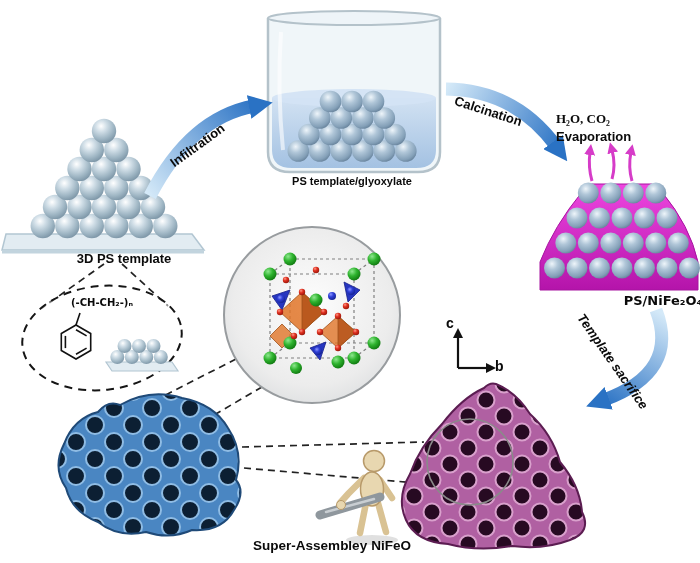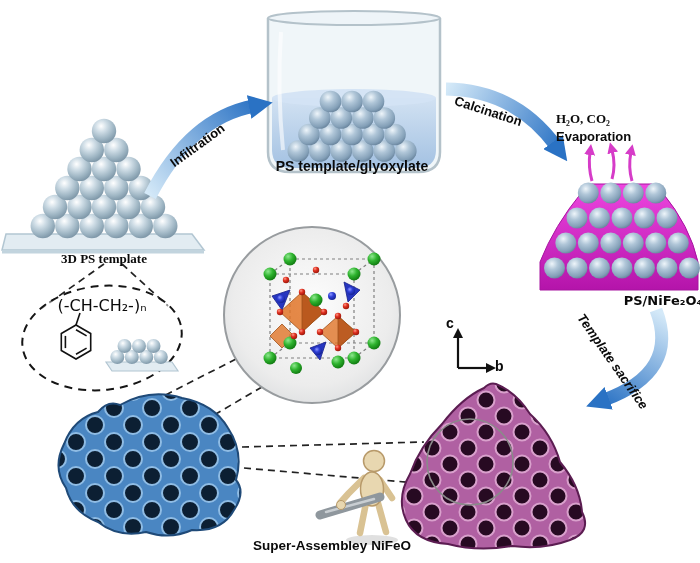--- a/index.html
+++ b/index.html
@@ -310,28 +310,28 @@
           <path d="M380,480 L392,498"></path>
     </g>
     <ellipse cx="372" cy="489" rx="11.5" ry="17" fill="#e8d7b0" stroke="#b89a6a" stroke-width="1.5"></ellipse>
     <circle cx="374" cy="461" r="10.5" fill="#e8d7b0" stroke="#b89a6a" stroke-width="1.5"></circle>
     <line x1="320" y1="515" x2="380" y2="497" stroke="#8f979d" stroke-width="9" stroke-linecap="round"></line>
     <line x1="326" y1="512" x2="374" y2="499" stroke="#c9ced2" stroke-width="2.5" stroke-linecap="round"></line>
     <circle cx="341" cy="505" r="4.5" fill="#e8d7b0" stroke="#b89a6a" stroke-width="1"></circle>
   </g>
 </svg>
 
-  <div class="lbl ctr" style="left:352px;top:158px;font-size:14px;">PS template/glyoxylate</div>
-  <div class="lbl ctr" style="left:104px;top:252px;font-family:Liberation Serif, serif;">3D PS template</div>
+  <div class="lbl ctr" style="left:352px;top:175px;font-size:11px;">PS template/glyoxylate</div>
+  <div class="lbl ctr" style="left:124px;top:252px;">3D PS template</div>
   <div class="lbl rot" style="left:198px;top:146px;transform:translate(-50%,-50%) rotate(-36deg);">Infiltration</div>
   <div class="lbl rot" style="left:488px;top:112px;transform:translate(-50%,-50%) rotate(18deg);">Calcination</div>
   <div class="lbl formula" style="left:556px;top:112px;font-family:Liberation Serif, serif;">H₂O, CO₂</div>
   <div class="lbl" style="left:556px;top:130px;">Evaporation</div>
   <div class="lbl ctr formula" style="left:626px;top:294px;margin-left:37px;">PS/NiFe₂O₄</div>
   <div class="lbl rot" style="left:612px;top:362px;transform:translate(-50%,-50%) rotate(55deg);font-style:italic;">Template sacrifice</div>
-  <div class="lbl ctr formula" style="left:102px;top:297px;font-size:16px;font-weight:normal;">(-CH-CH₂-)ₙ</div>
+  <div class="lbl ctr formula" style="left:102px;top:297px;font-size:10px;font-weight:bold;">(-CH-CH₂-)ₙ</div>
   <div class="lbl" style="left:446px;top:315px;font-size:14px;">c</div>
   <div class="lbl" style="left:495px;top:358px;font-size:14px;">b</div>
   <div class="lbl super ctr" style="left:332px;top:538px;">
     <span>Super-Assembley</span>
     <span>NiFeO</span>
   </div>
 </div>
 
 </body></html>

